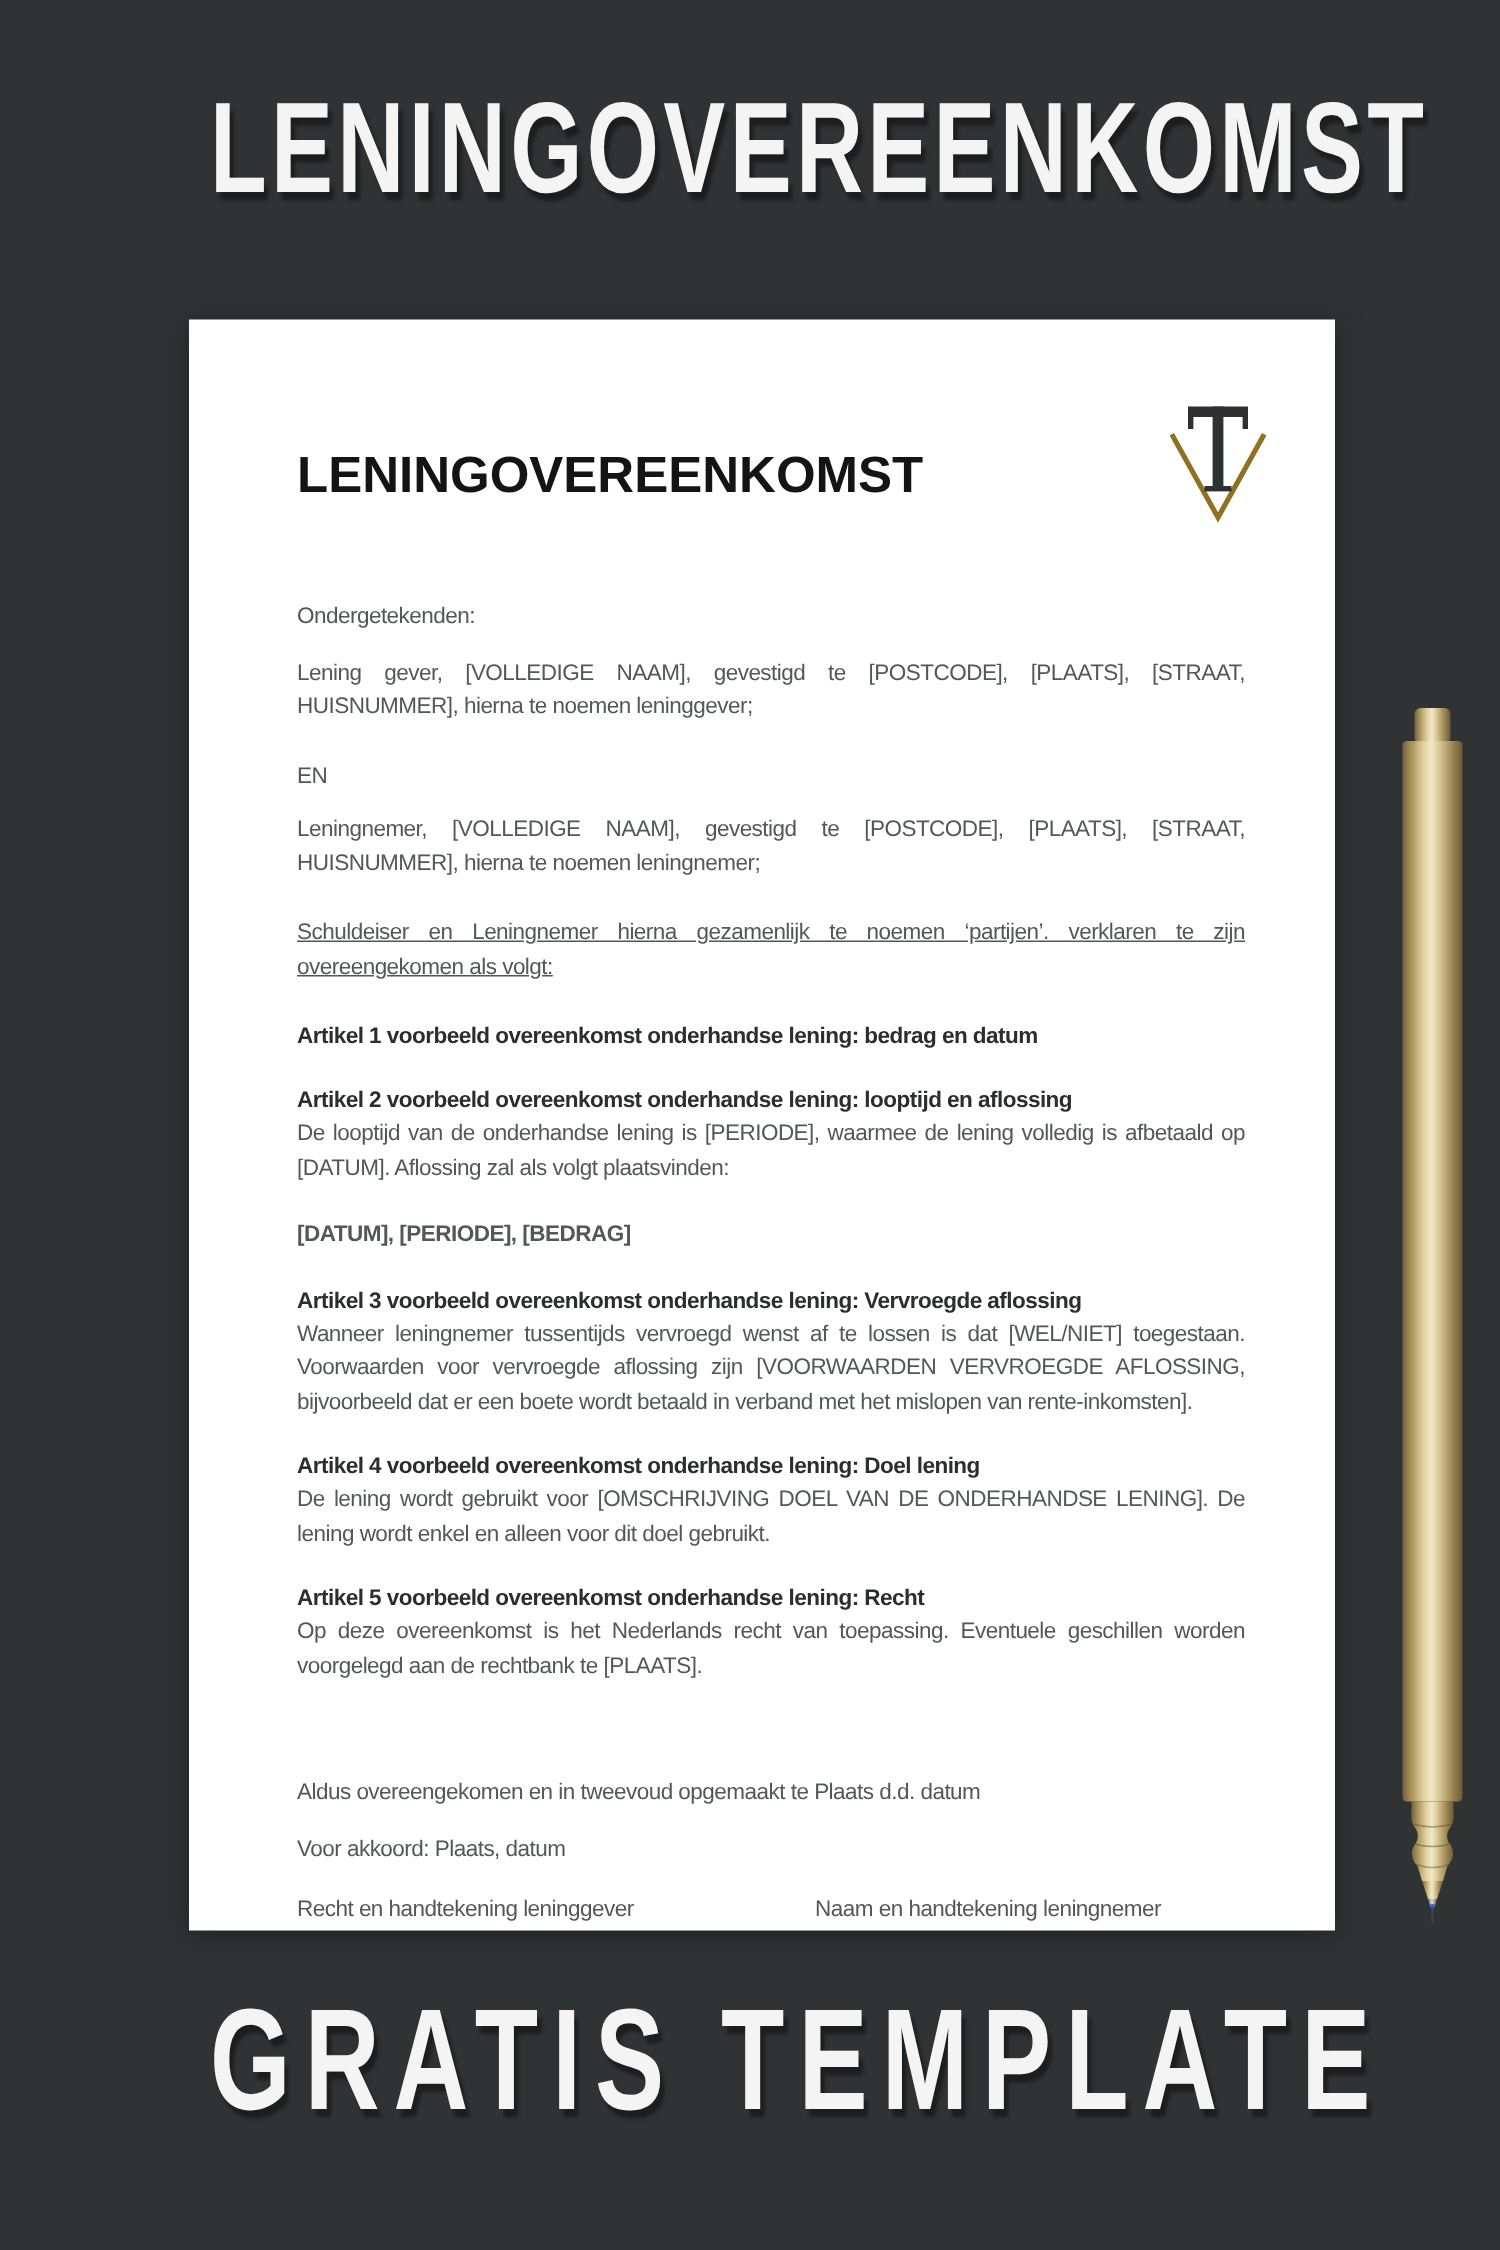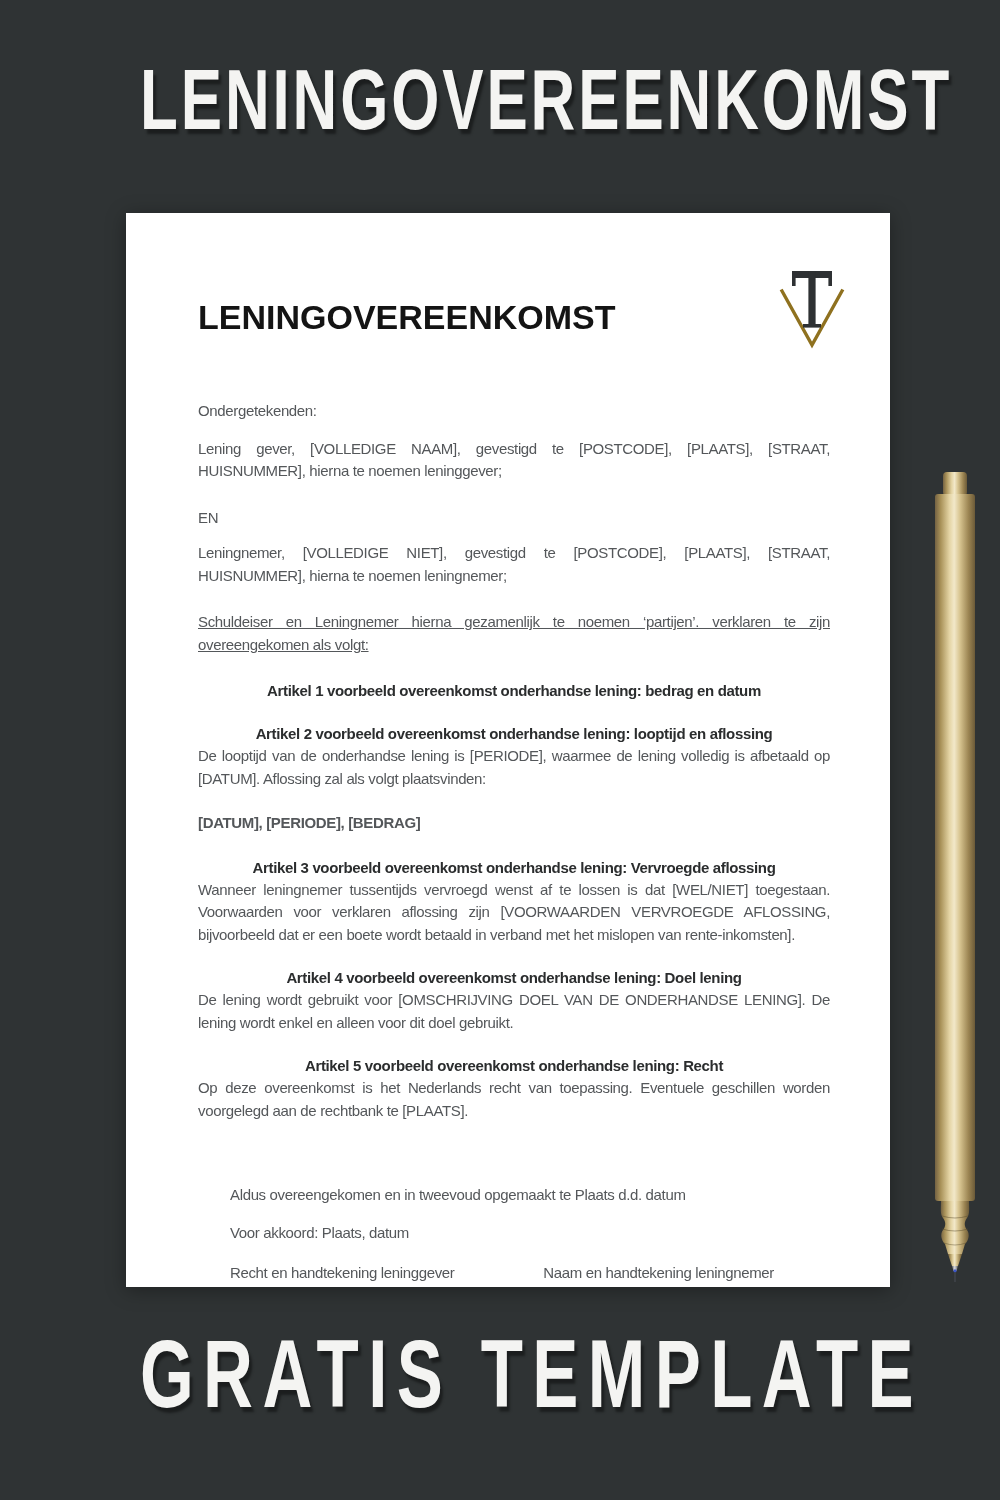--- a/index.html
+++ b/index.html
@@ -55,25 +55,25 @@
     color:var(--body_text);
     text-align:justify;
   }
   .doc-para{margin-bottom:15px;}
   .doc-para.gap-after{margin-bottom:24px;}
   .conjunction{margin-bottom:13px;}
   .article{margin-top:21px;}
   .article h3{
     font-size:15px;line-height:22px;font-weight:700;
     color:var(--heading_text);letter-spacing:-0.35px;
-    text-align:center;
+    text-align:left;
   }
   .article p{margin:0;}
   .schedule-line{margin:22px 0;font-weight:bold;}
-  .closing{margin-top:62px;margin-left:32px;}
+  .closing{margin-top:62px;}
   .closing p{margin-bottom:15px;}
   .signature-row{
     display:flex;justify-content:space-between;
     margin-top:18px;
   }
   .signature-row .sig-right{margin-right:56px;}
   
   .pen{position:absolute;left:931px;top:468px;width:48px;height:816px;}
 </style>
 </head>
@@ -92,37 +92,37 @@
       <rect x="50.4" y="9" width="3.6" height="8" fill="var(--logo_dark)"></rect>
       <rect x="30.4" y="2" width="7.2" height="56" fill="var(--logo_dark)"></rect>
       <rect x="25" y="55" width="18" height="3.6" fill="var(--logo_dark)"></rect>
     </svg>
   </div>
 
   <div class="doc-body">
     <p class="doc-para">Ondergetekenden:</p>
     <p class="doc-para gap-after">Lening gever, [VOLLEDIGE NAAM], gevestigd te [POSTCODE], [PLAATS], [STRAAT, HUISNUMMER], hierna te noemen leninggever;</p>
     <p class="doc-para conjunction">EN</p>
-    <p class="doc-para gap-after">Leningnemer, [VOLLEDIGE NIET], gevestigd te [POSTCODE], [PLAATS], [STRAAT, HUISNUMMER], hierna te noemen leningnemer;</p>
+    <p class="doc-para gap-after">Leningnemer, [VOLLEDIGE NAAM], gevestigd te [POSTCODE], [PLAATS], [STRAAT, HUISNUMMER], hierna te noemen leningnemer;</p>
     <p class="doc-para gap-after" style="margin-top:14px;text-decoration:underline;">Schuldeiser en Leningnemer hierna gezamenlijk te noemen ‘partijen’. verklaren te zijn overeengekomen als volgt:</p>
 
     <section class="article">
       <h3>Artikel 1 voorbeeld overeenkomst onderhandse lening: bedrag en datum</h3>
     </section>
 
     <section class="article">
       <h3>Artikel 2 voorbeeld overeenkomst onderhandse lening: looptijd en aflossing</h3>
       <p>De looptijd van de onderhandse lening is [PERIODE], waarmee de lening volledig is afbetaald op [DATUM]. Aflossing zal als volgt plaatsvinden:</p>
     </section>
 
     <p class="schedule-line">[DATUM], [PERIODE], [BEDRAG]</p>
 
     <section class="article">
       <h3>Artikel 3 voorbeeld overeenkomst onderhandse lening: Vervroegde aflossing</h3>
-      <p>Wanneer leningnemer tussentijds vervroegd wenst af te lossen is dat [WEL/NIET] toegestaan.  Voorwaarden voor verklaren aflossing zijn [VOORWAARDEN VERVROEGDE AFLOSSING, bijvoorbeeld dat er een boete wordt betaald in verband met het mislopen van rente-inkomsten].</p>
+      <p>Wanneer leningnemer tussentijds vervroegd wenst af te lossen is dat [WEL/NIET] toegestaan.  Voorwaarden voor vervroegde aflossing zijn [VOORWAARDEN VERVROEGDE AFLOSSING, bijvoorbeeld dat er een boete wordt betaald in verband met het mislopen van rente-inkomsten].</p>
     </section>
 
     <section class="article">
       <h3>Artikel 4 voorbeeld overeenkomst onderhandse lening: Doel lening</h3>
       <p>De lening wordt gebruikt voor [OMSCHRIJVING DOEL VAN DE ONDERHANDSE LENING]. De lening wordt enkel en alleen voor dit doel gebruikt.</p>
     </section>
 
     <section class="article">
       <h3>Artikel 5 voorbeeld overeenkomst onderhandse lening: Recht</h3>
       <p>Op deze overeenkomst is het Nederlands recht van toepassing. Eventuele geschillen worden voorgelegd aan de rechtbank te [PLAATS].</p>

